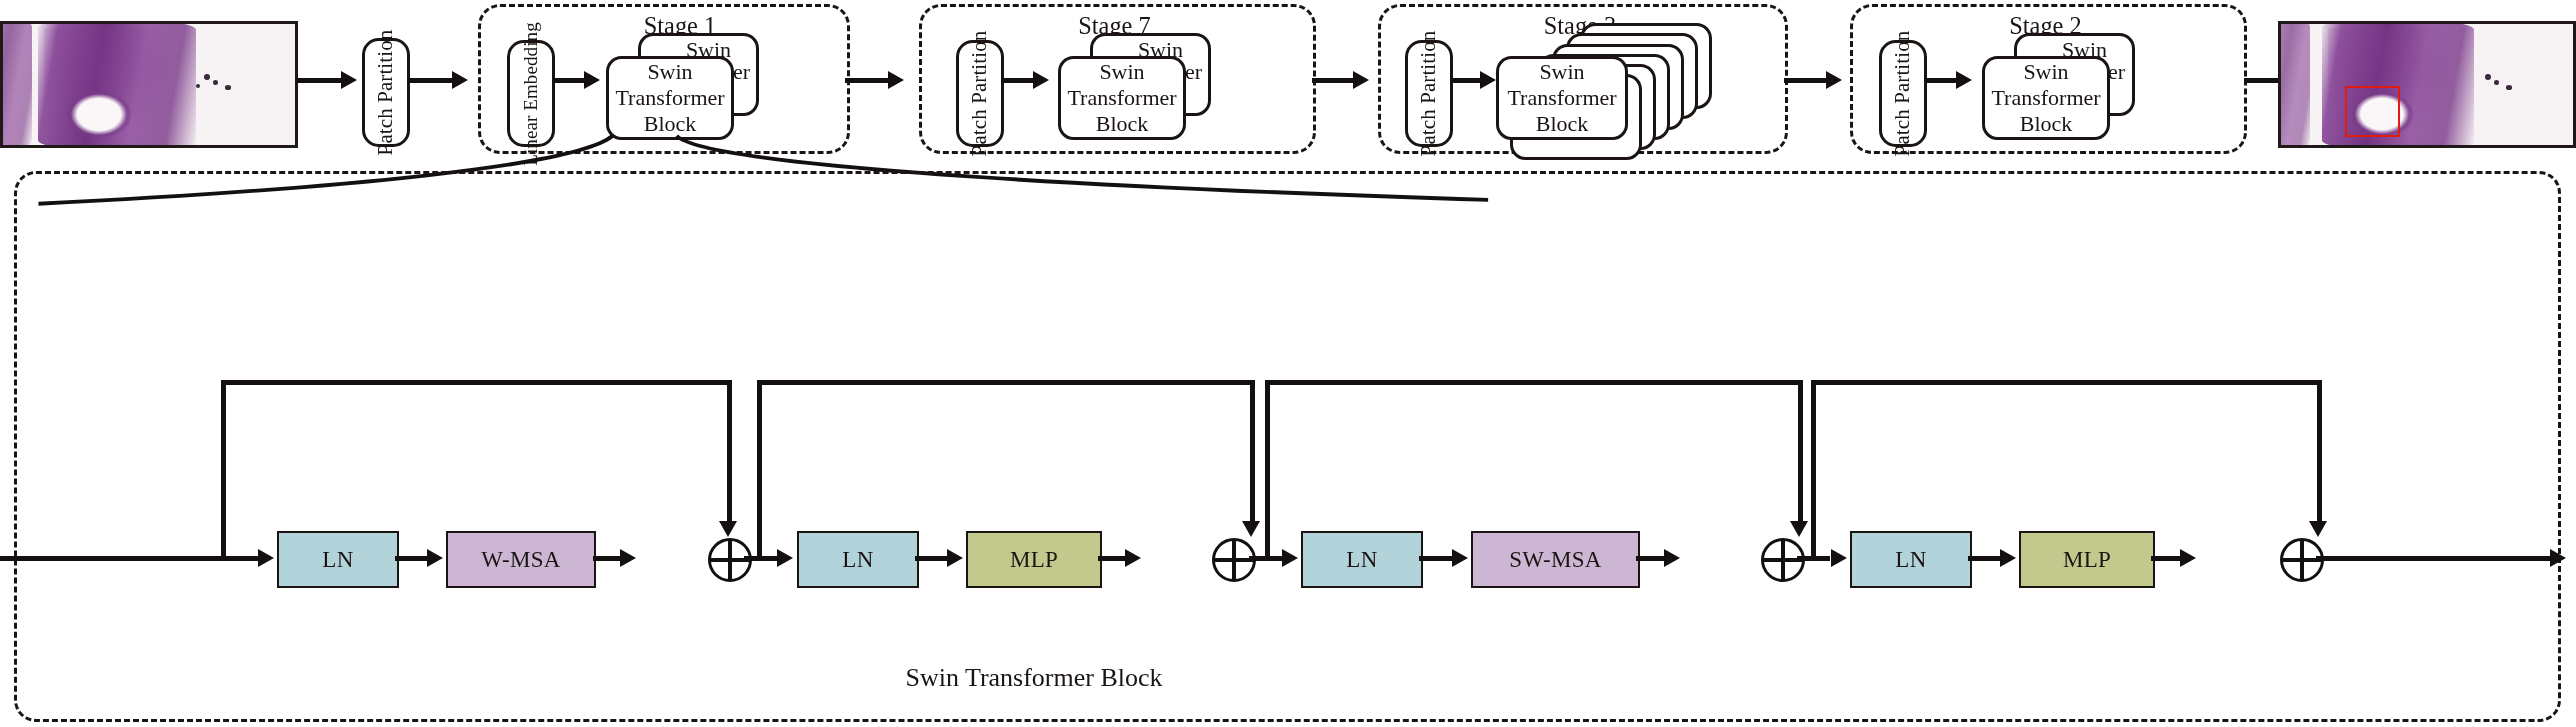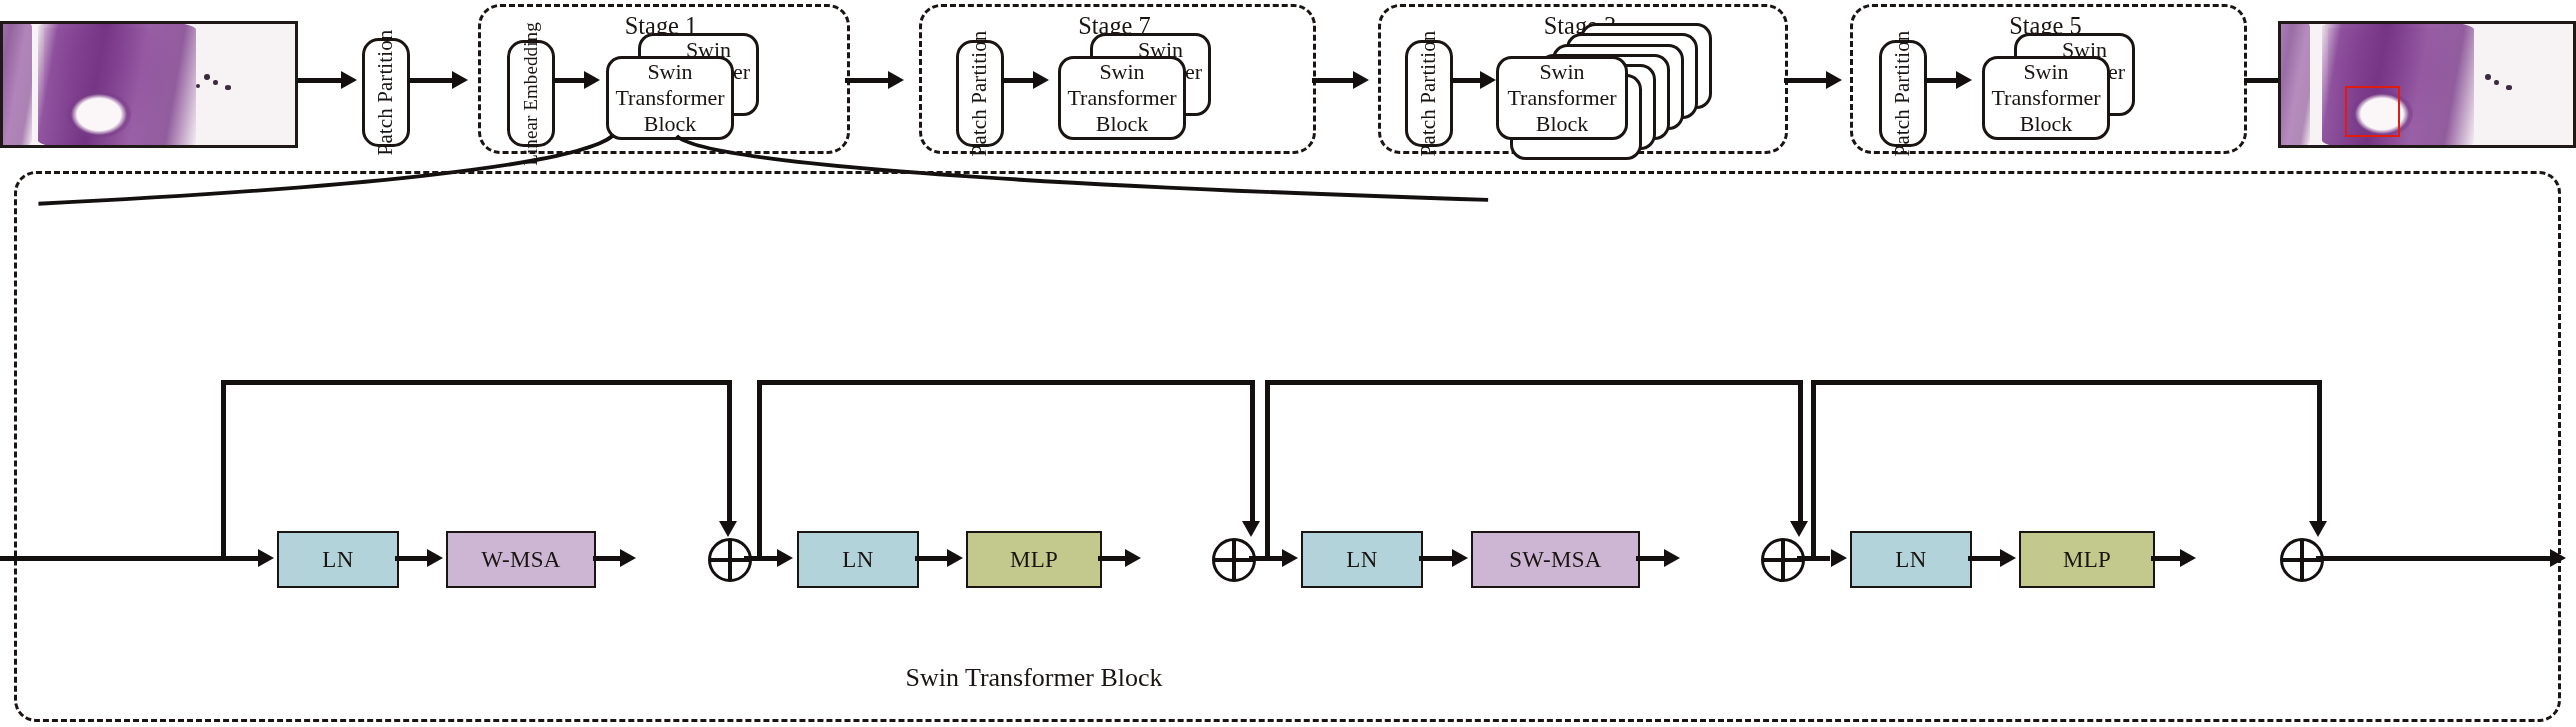--- a/index.html
+++ b/index.html
@@ -80,21 +80,21 @@
 <div class="arrhead" style="left:341px;top:71px;"></div>
 
 <div class="vpill" style="left:362px;top:38px;width:42px;height:103px;">
   <span>Patch Partition</span>
 </div>
 
 <div class="arr" style="left:407px;top:78px;width:46px;"></div>
 <div class="arrhead" style="left:452px;top:71px;"></div>
 
 <div class="stage" style="left:478px;top:3.8px;width:366px;height:144px;"></div>
-<div class="stage-label" style="left:478px;top:11.5px;width:366px;">Stage 1</div>
+<div class="stage-label" style="left:497px;top:11.5px;width:366px;">Stage 1</div>
 
 <div class="vpill" style="left:507px;top:40px;width:42px;height:101px;">
   <span style="font-size:19px;">Linear Embedding</span>
 </div>
 
 <div class="arr" style="left:552px;top:78px;width:33px;"></div>
 <div class="arrhead" style="left:584px;top:71px;"></div>
 
 <div class="card" style="left:638px;top:33px;width:115px;height:77px;"></div>
 <div class="ghost-txt" style="left:657px;top:37px;width:103px;text-align:center;">Swin</div>
@@ -156,21 +156,21 @@
     <div>Swin</div>
     <div>Transformer</div>
     <div>Block</div>
   </div>
 </div>
 
 <div class="arr" style="left:1784px;top:78px;width:42px;"></div>
 <div class="arrhead" style="left:1826px;top:71px;"></div>
 
 <div class="stage" style="left:1850px;top:3.8px;width:391px;height:144px;"></div>
-<div class="stage-label" style="left:1850px;top:11.5px;width:391px;">Stage 5</div>
+<div class="stage-label" style="left:1850px;top:11.5px;width:391px;">Stage 2</div>
 
 <div class="vpill" style="left:1879px;top:40px;width:42px;height:101px;">
   <span>Patch Partition</span>
 </div>
 <div class="arr" style="left:1924px;top:78px;width:33px;"></div>
 <div class="arrhead" style="left:1956px;top:71px;"></div>
 
 <div class="card" style="left:2014px;top:33px;width:115px;height:77px;"></div>
 <div class="ghost-txt" style="left:2033px;top:37px;width:103px;text-align:center;">Swin</div>
 <div class="ghost-txt" style="left:2108px;top:59px;">er</div>

